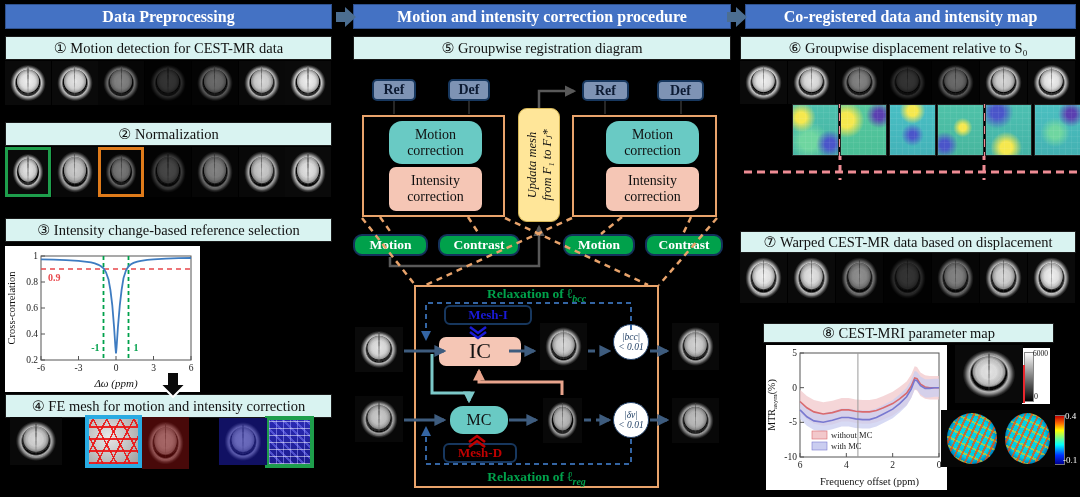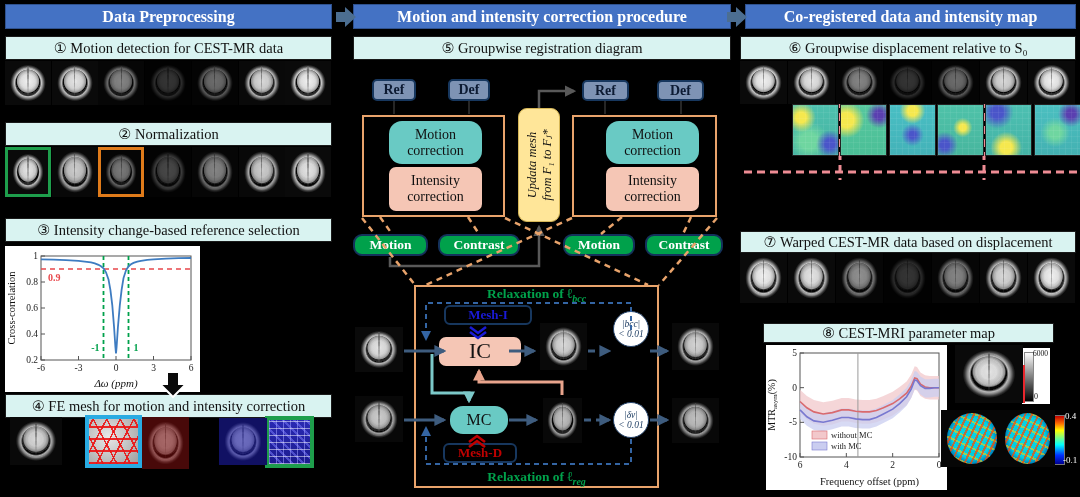--- a/index.html
+++ b/index.html
@@ -146,21 +146,21 @@
   <div class="abs orect" style="left:414px;top:285px;width:245px;height:203px"></div>
   <div class="abs relax" style="left:414px;top:286px;width:245px;height:16px"><span>Relaxation of ℓ</span><sub>bcc</sub></div>
   <div class="abs relax" style="left:414px;top:469px;width:245px;height:16px"><span>Relaxation of ℓ</span><sub>reg</sub></div>
 
   <div class="abs meshlbl" style="left:444px;top:305px;width:88px;height:20px;color:#1A1AD6">Mesh-I</div>
   <div class="abs meshlbl" style="left:443px;top:443px;width:74px;height:20px;color:#C00000">Mesh-D</div>
 
   <div class="abs pinkbox" style="left:439px;top:337px;width:82px;height:29px;font-size:22px">IC</div>
   <div class="abs tealbox" style="left:450px;top:406px;width:58px;height:28px;font-size:16px">MC</div>
 
-  <div class="abs cond" style="left:613px;top:311px;width:36px;height:36px">
+  <div class="abs cond" style="left:613px;top:324px;width:36px;height:36px">
       <span>|bcc|</span>
       <span>&lt; 0.01</span>
     </div>
   <div class="abs cond" style="left:613px;top:402px;width:36px;height:36px">
       <span>|δv|</span>
       <span>&lt; 0.01</span>
     </div>
 
   <div class="abs meshcyan" style="left:85px;top:415px;width:57px;height:53px"></div>
   <div class="abs meshgreen" style="left:265px;top:416px;width:49px;height:52px"></div>

